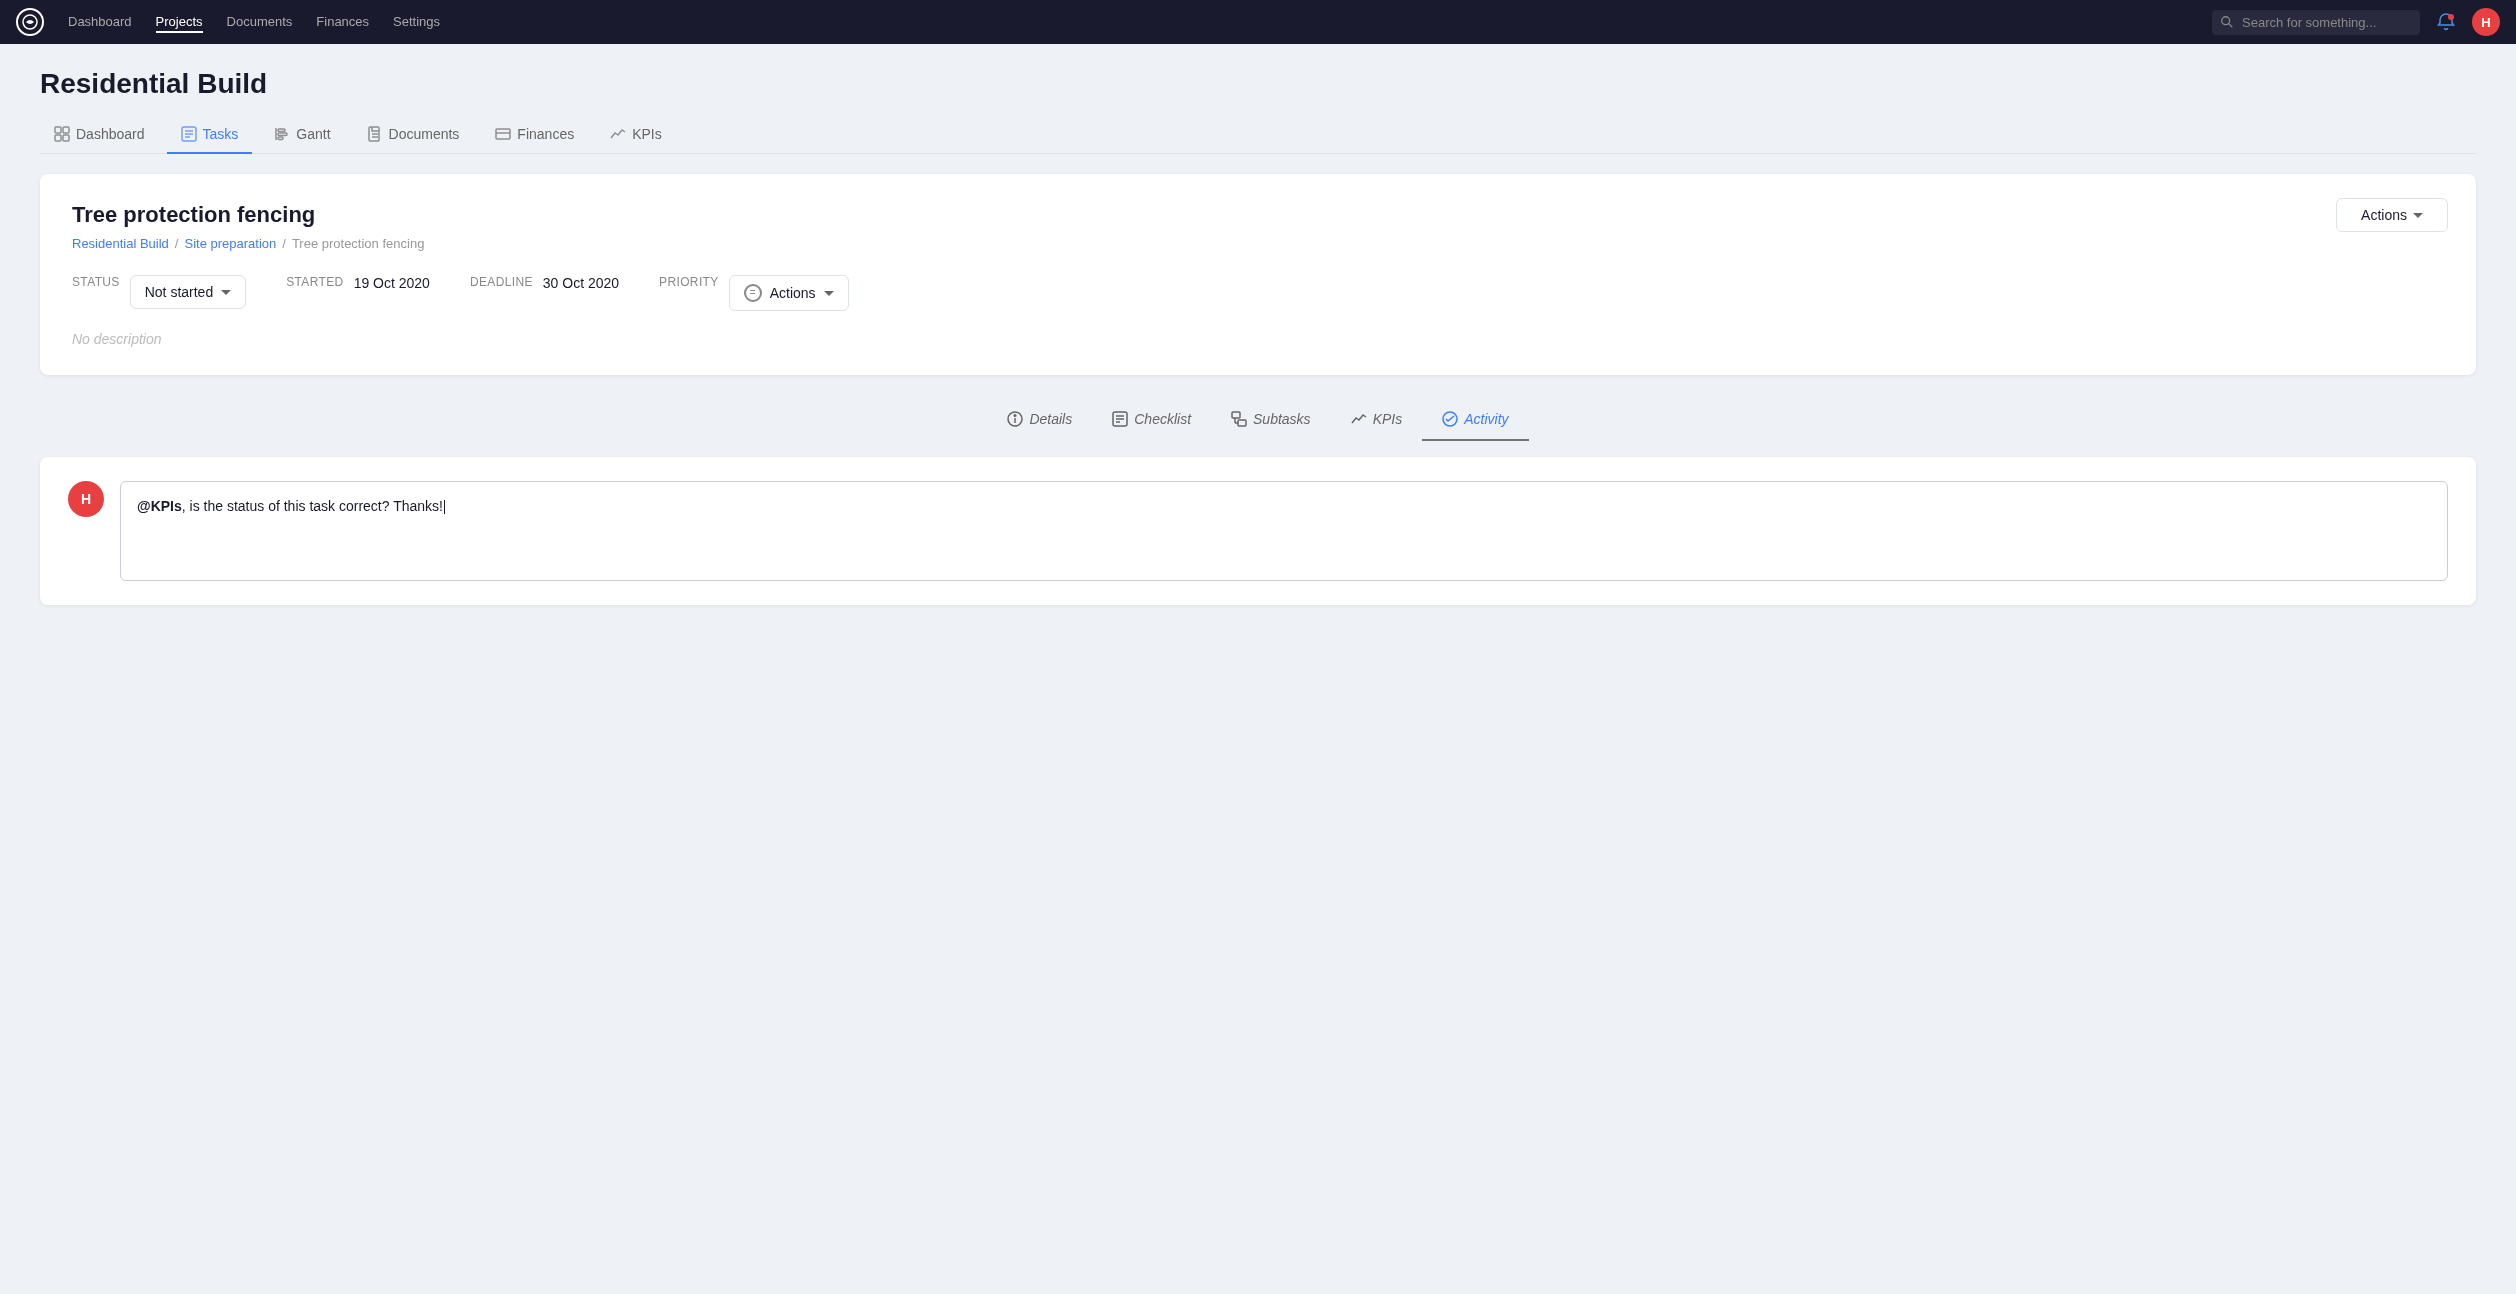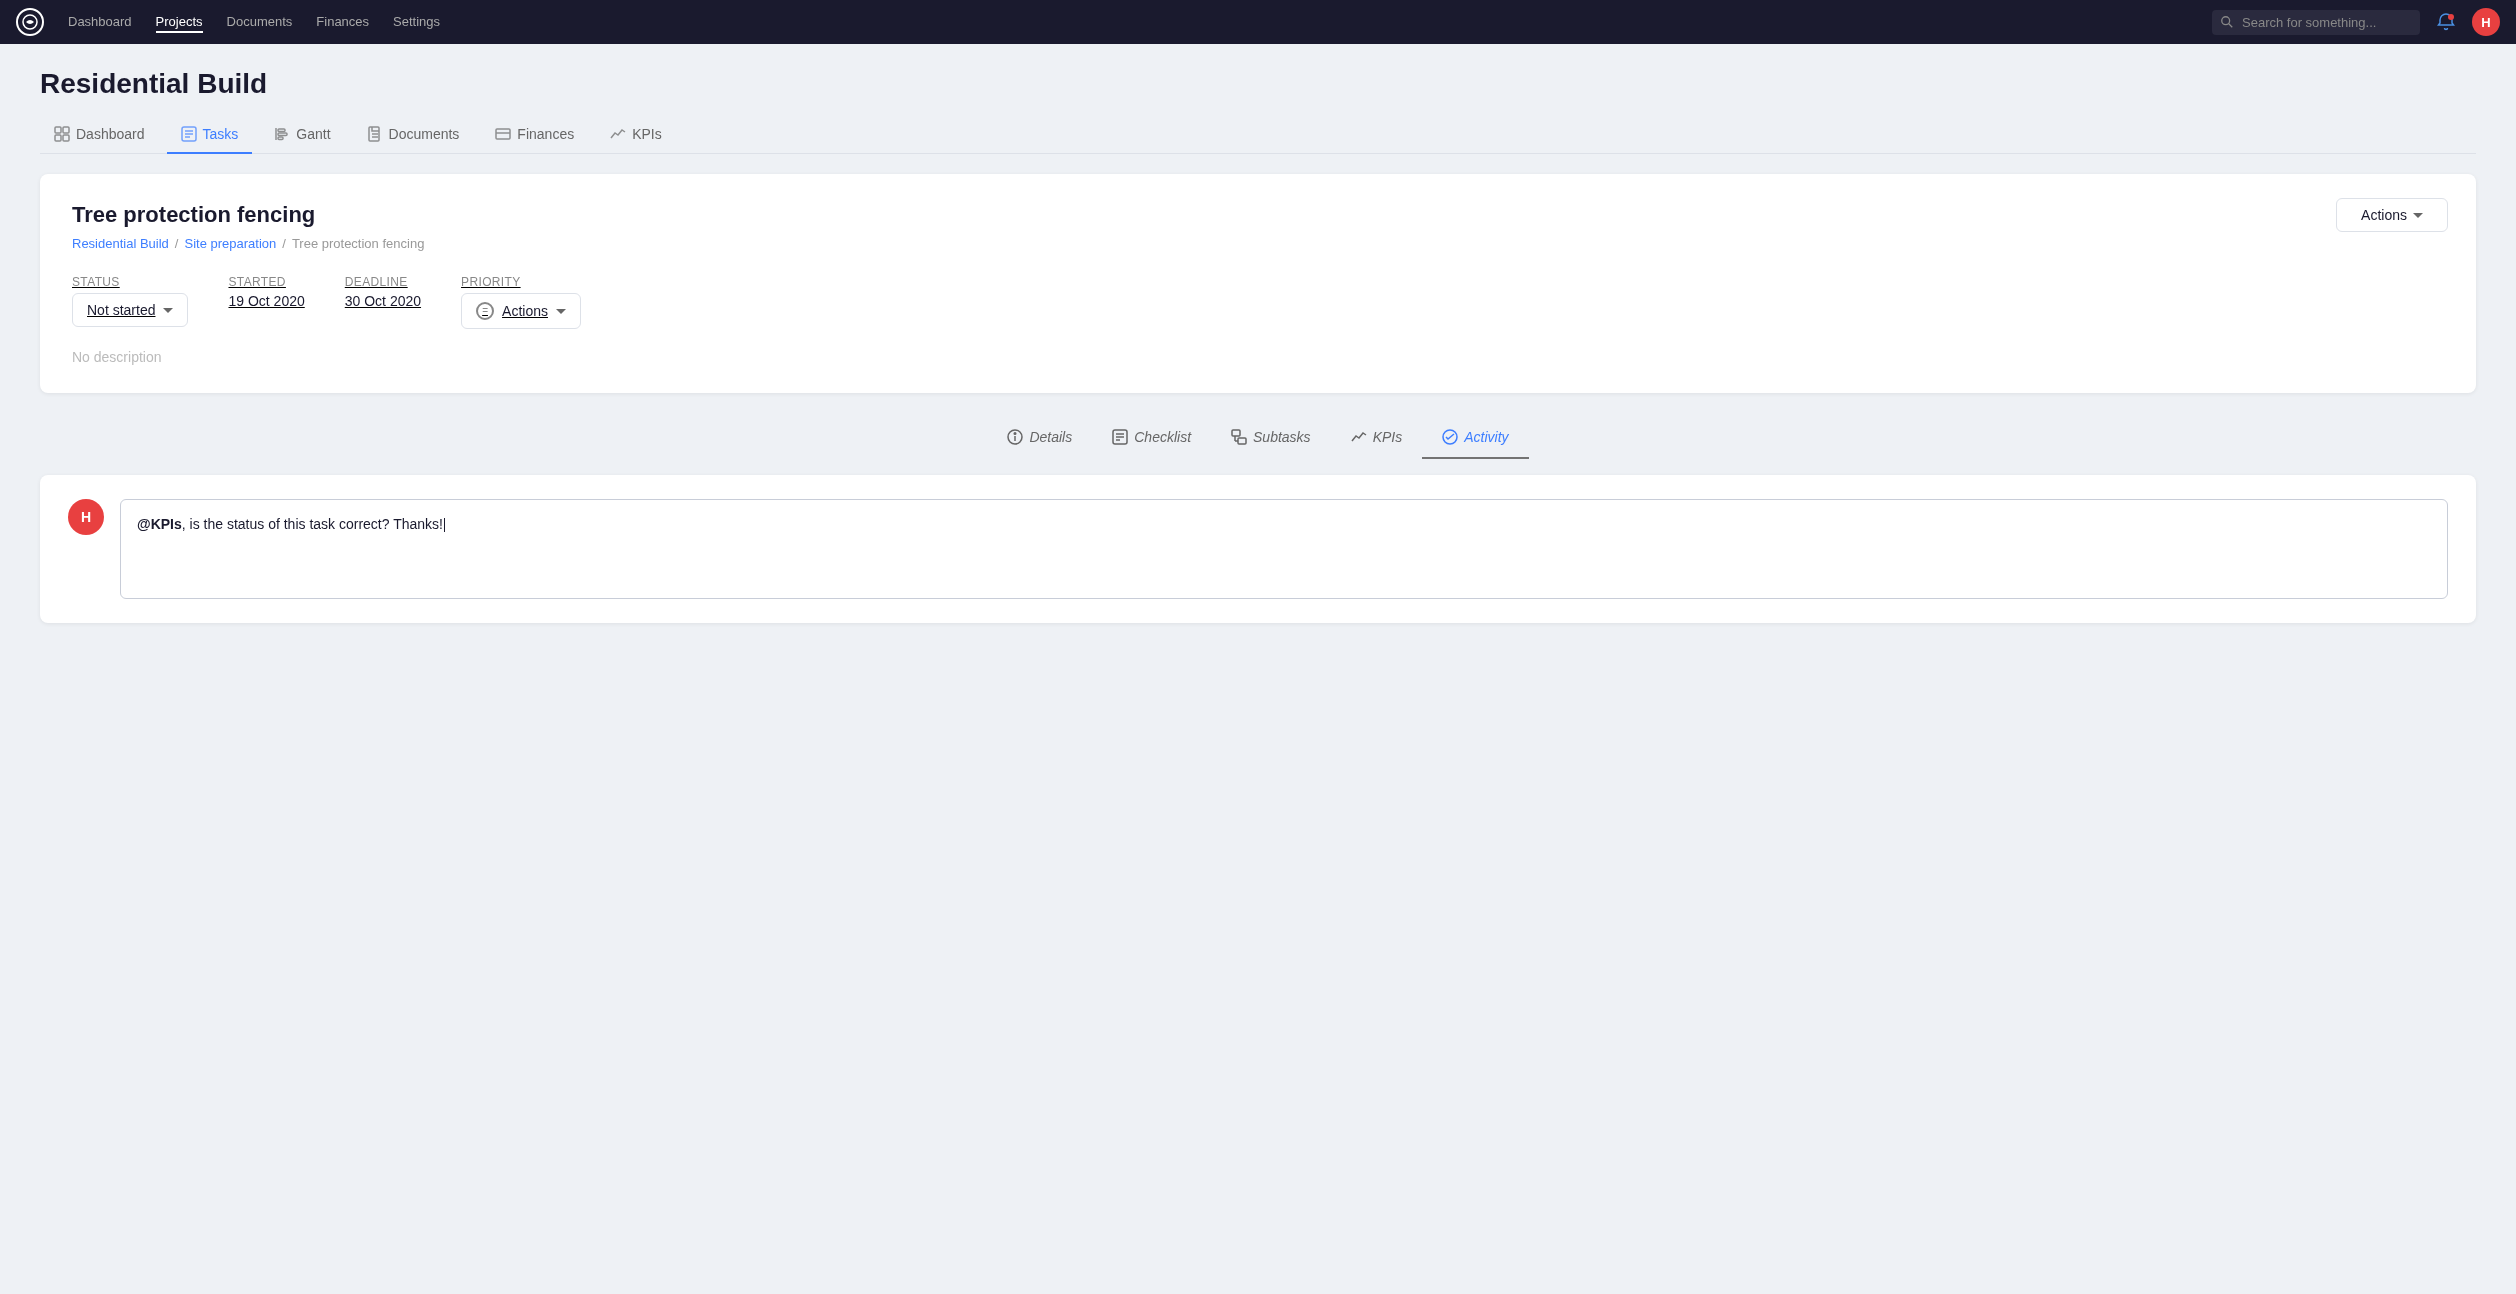--- a/index.html
+++ b/index.html
@@ -90,21 +90,21 @@
       box-shadow: 0 1px 4px rgba(0,0,0,0.07);
       position: relative;
     }
     .task-title { font-size: 22px; font-weight: 700; color: #1a1a2e; margin-bottom: 8px; }
     .breadcrumb { display: flex; align-items: center; gap: 6px; font-size: 13px; margin-bottom: 24px; }
     .breadcrumb-link { color: #3d7eff; text-decoration: none; cursor: pointer; }
     .breadcrumb-sep { color: #999; }
     .breadcrumb-current { color: #999; }
 
     .task-meta { display: flex; align-items: flex-start; gap: 40px; }
-    .meta-group { display: flex; flex-direction: column; gap: 4px; text-decoration: underline; }
+    .meta-group { display: flex; flex-direction: row; gap: 10px; }
     .meta-label { font-size: 12px; color: #888; font-weight: 500; text-transform: uppercase; letter-spacing: 0.03em; }
     .meta-value { font-size: 14px; color: #1a1a2e; }
 
     .status-btn {
       display: flex; align-items: center; gap: 8px;
       border: 1px solid #dde1e8;
       border-radius: 6px;
       padding: 8px 14px;
       background: white;
       font-size: 14px;
@@ -140,21 +140,21 @@
       display: flex; align-items: center; gap: 6px;
       border: 1px solid #dde1e8;
       border-radius: 6px;
       padding: 8px 24px;
       background: white;
       font-size: 14px;
       color: #1a1a2e;
       cursor: pointer;
     }
 
-    .no-description { font-size: 14px; color: #bbb; margin-top: 20px; }
+    .no-description { font-size: 14px; color: #bbb; font-style: italic; margin-top: 20px; }
 
     
     .section-tabs {
       display: flex;
       justify-content: center;
       gap: 0;
       margin-top: 24px;
       background: transparent;
       font-style: italic;
     }

